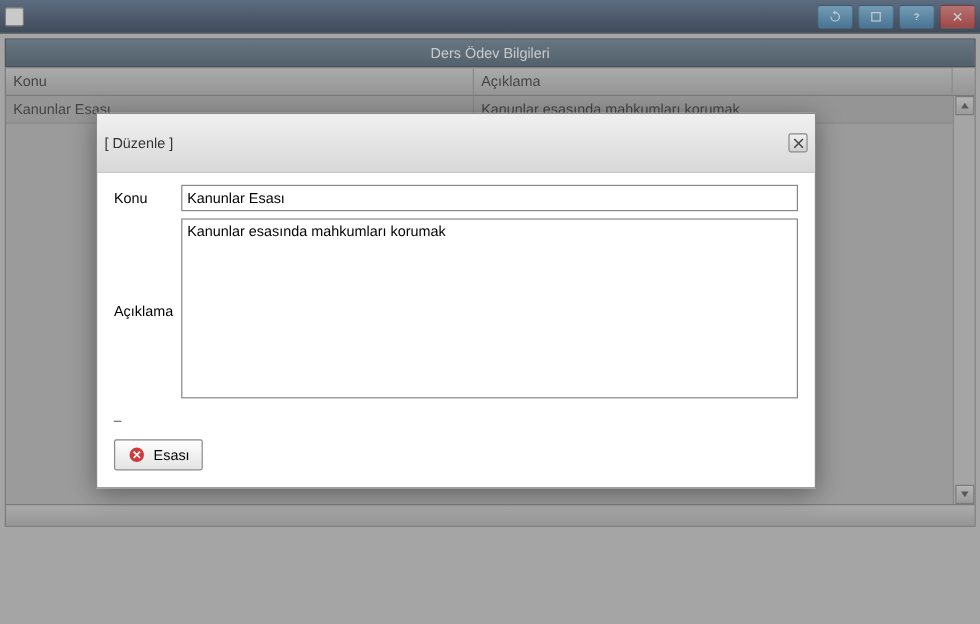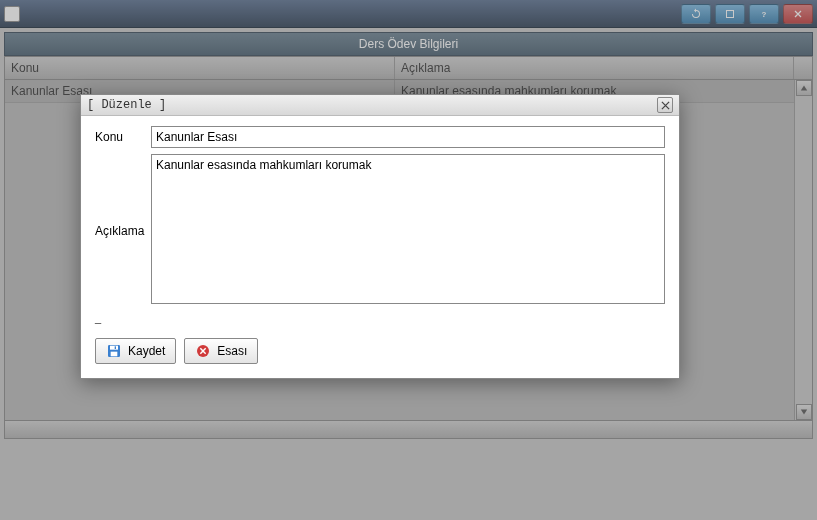--- a/index.html
+++ b/index.html
@@ -135,22 +135,21 @@
     background: #fff;
     border: 1px solid #888;
     box-shadow: 0 4px 20px rgba(0,0,0,0.4);
   }
   .dialog-header {
     display: flex;
     justify-content: space-between;
     align-items: center;
     background: linear-gradient(#f0f0f0,#d8d8d8);
     border-bottom: 1px solid #bbb;
-    padding: 2px 6px;
-    font-family: Liberation Mono, monospace;
+    padding: 16px 6px;
   }
   .dialog-title {
     font-size: 12px;
     color: #333;
   }
   .dialog-close {
     width: 16px; height: 16px;
     border: 1px solid #888;
     background: linear-gradient(#f0f0f0,#d0d0d0);
     display:flex;align-items:center;justify-content:center;
@@ -291,28 +290,19 @@
     </div>
     <div class="form-row align-center">
       <div class="form-label">Açıklama</div>
       <textarea class="form-textarea" style="">Kanunlar esasında mahkumları korumak</textarea>
     </div>
     <div class="status-line">_</div>
   </div>
   <div class="dialog-buttons">
     <button class="btn">
       <svg viewBox="0 0 24 24">
-        <rect x="3" y="3" width="18" height="18" rx="2" fill="#3a80d0"></rect>
-        <rect x="6" y="4" width="12" height="6" fill="#fff"></rect>
-        <rect x="7" y="13" width="10" height="7" fill="#fff"></rect>
-        <rect x="13" y="5" width="2" height="4" fill="#3a80d0"></rect>
-      </svg>
-      <span>Kaydet</span>
-    </button>
-    <button class="btn">
-      <svg viewBox="0 0 24 24">
         <circle cx="12" cy="12" r="9" fill="#d03a3a"></circle>
         <path d="M8 8l8 8M16 8l-8 8" stroke="#fff" stroke-width="2.2"></path>
       </svg>
       <span>Esası</span>
     </button>
   </div>
 </div>
 
 </body></html>

